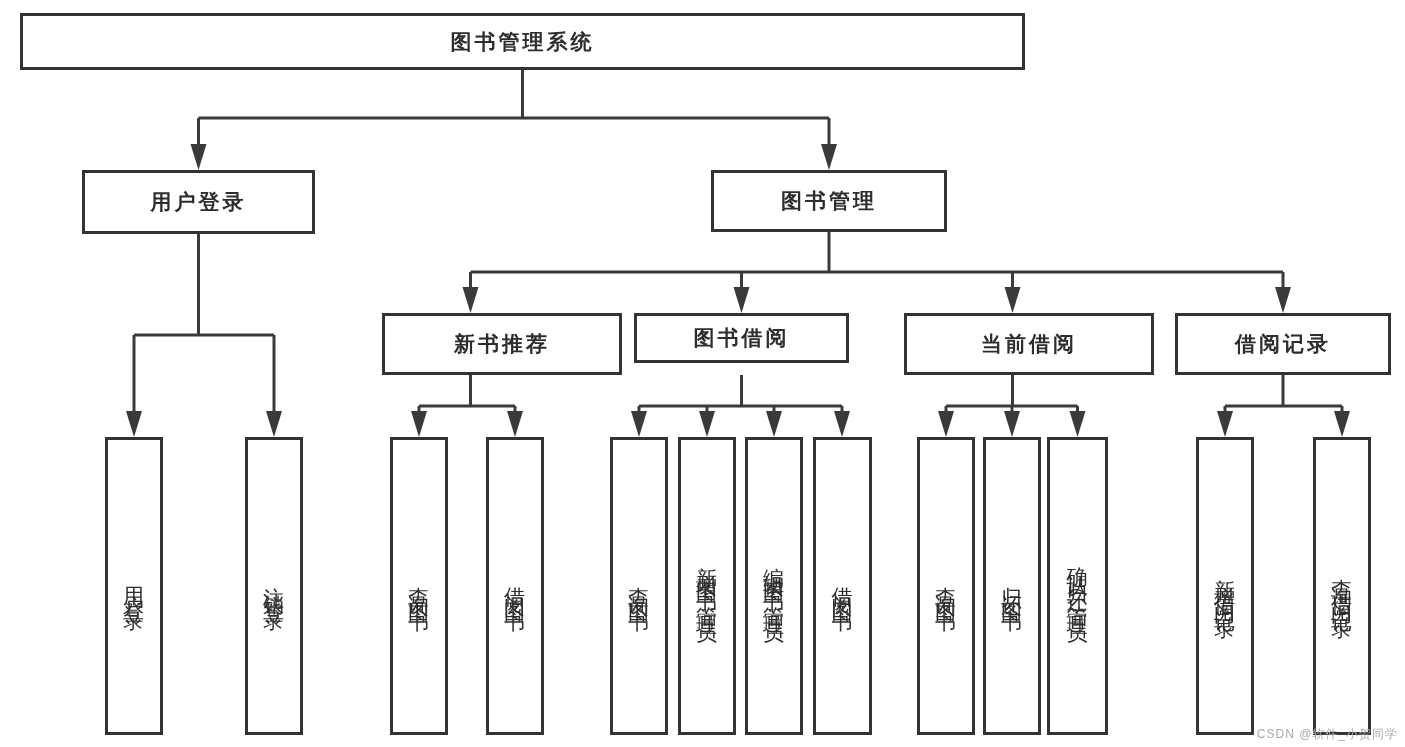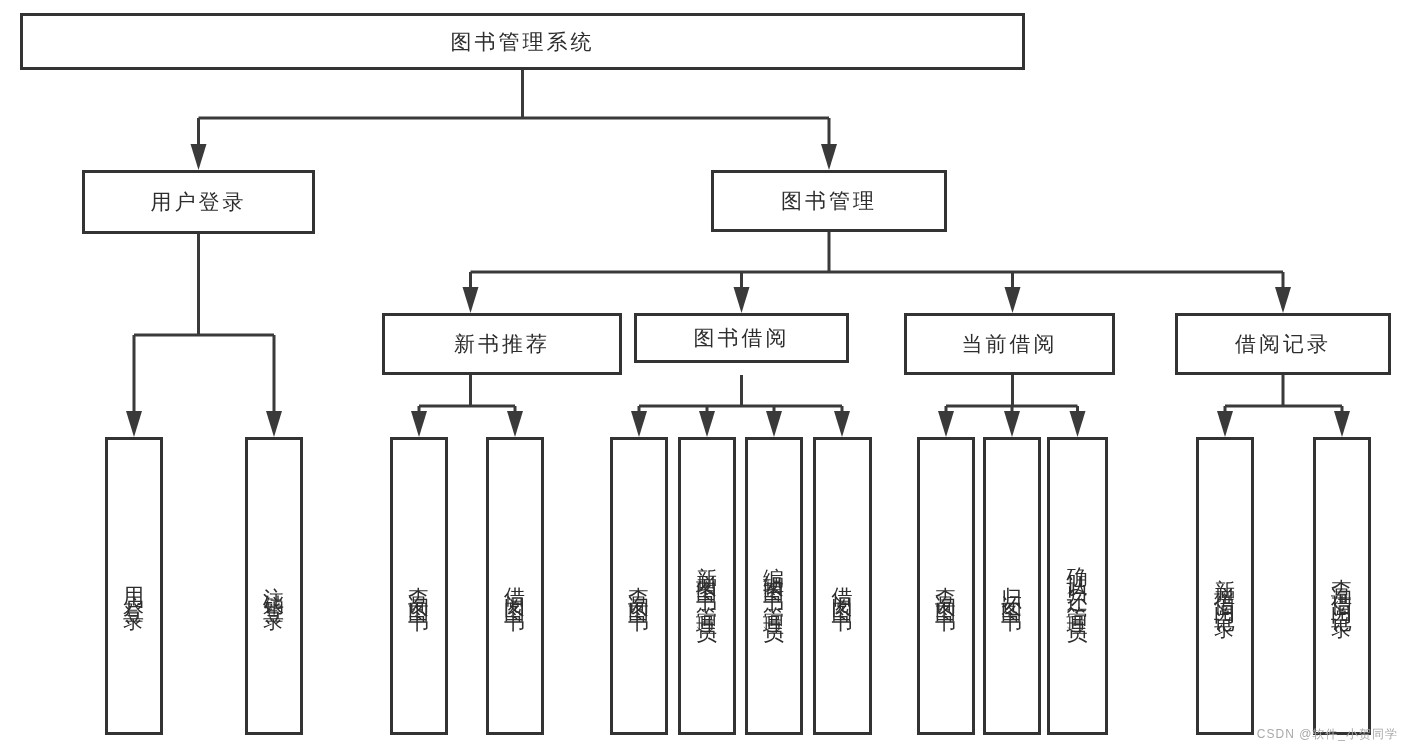--- a/index.html
+++ b/index.html
@@ -34,20 +34,21 @@
     display: flex;
     align-items: center;
     justify-content: center;
     color: var(--text);
     z-index: 1;
   }
   .box.h span {
     font-size: 21px;
     letter-spacing: 3px;
     white-space: nowrap;
+    font-weight: bold;
   }
   .box.v span {
     writing-mode: vertical-rl;
     text-orientation: mixed;
     font-size: 21px;
     letter-spacing: 8px;
     line-height: 1;
     white-space: nowrap;
   }
   .watermark {
@@ -119,21 +120,21 @@
   <div class="box h" style="left:711px;top:170px;width:236px;height:62px">
     <span>图书管理</span>
   </div>
 
   <div class="box h" style="left:382px;top:313px;width:240px;height:62px">
     <span>新书推荐</span>
   </div>
   <div class="box h" style="left:634px;top:313px;width:215px;height:50px">
     <span>图书借阅</span>
   </div>
-  <div class="box h" style="left:904px;top:313px;width:211px;height:62px">
+  <div class="box h" style="left:904px;top:313px;width:250px;height:62px">
     <span>当前借阅</span>
   </div>
   <div class="box h" style="left:1175px;top:313px;width:216px;height:62px">
     <span>借阅记录</span>
   </div>
 
   <div class="box v" style="left:105px;top:437px;width:58px;height:298px">
     <span>用户登录</span>
   </div>
   <div class="box v" style="left:245px;top:437px;width:58px;height:298px">

